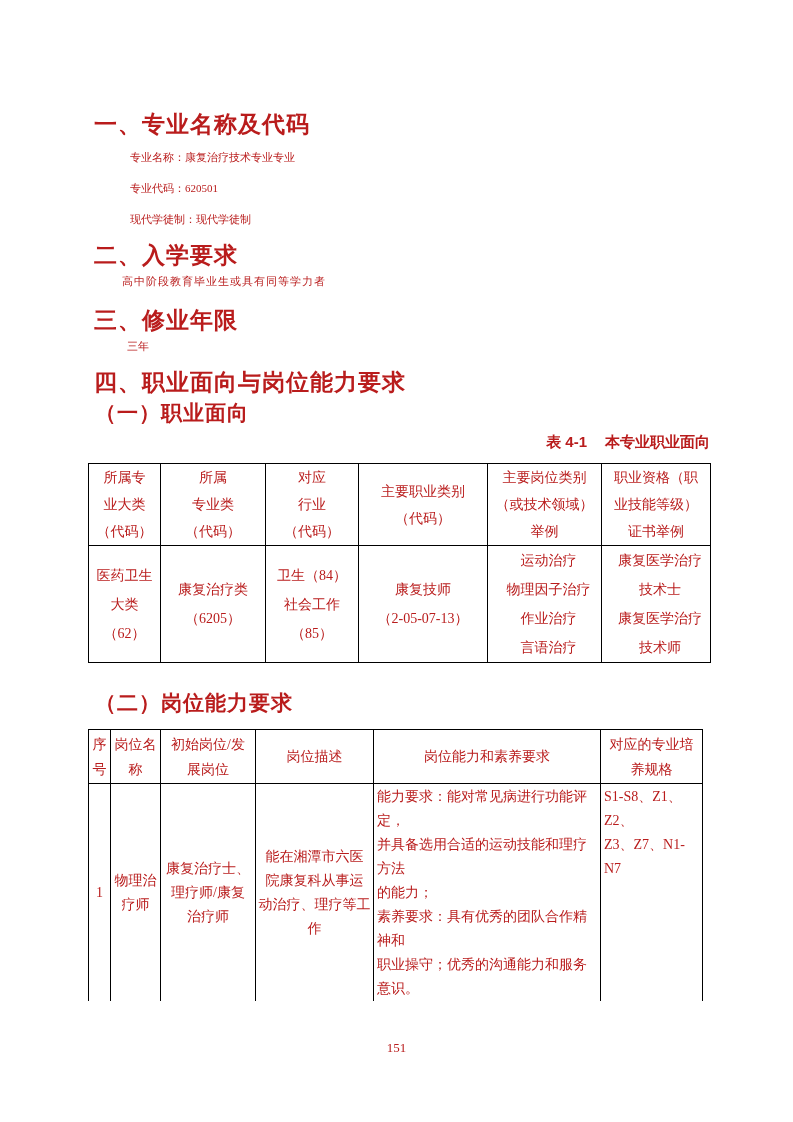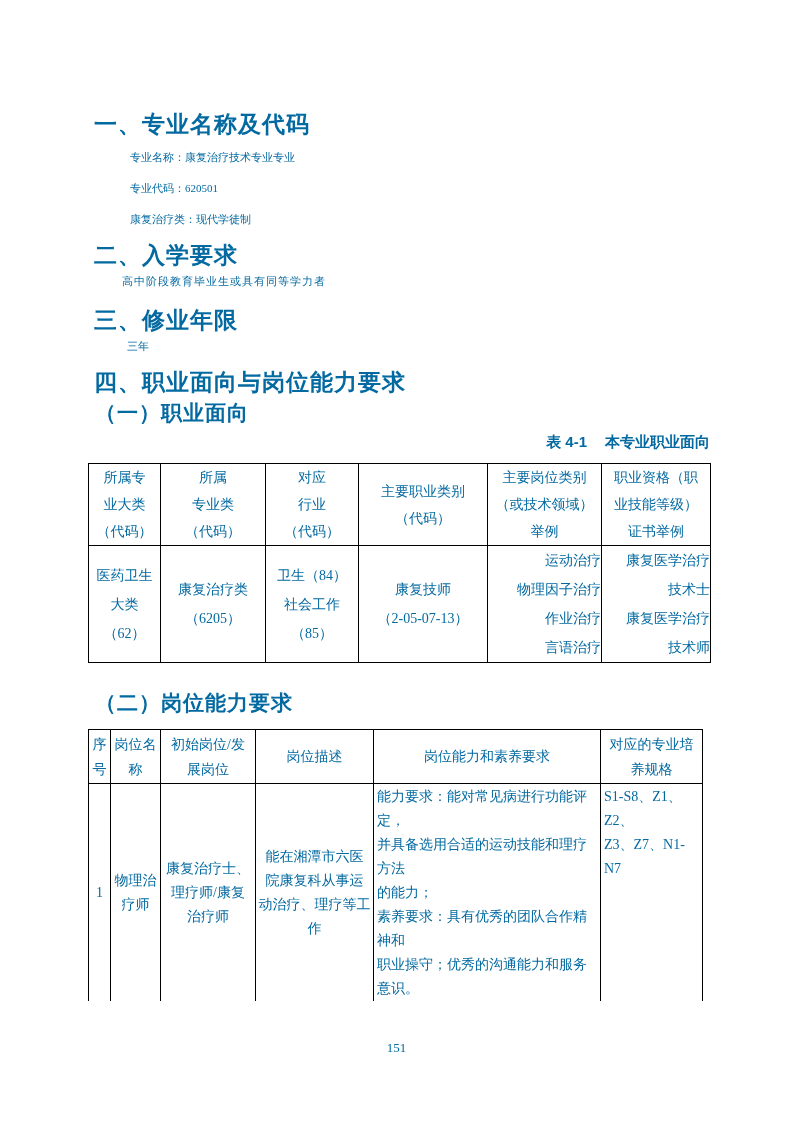--- a/index.html
+++ b/index.html
@@ -1,19 +1,19 @@
 <!DOCTYPE html>
 <html><head>
 <meta charset="utf-8">
 <style>
   * { box-sizing: border-box; }
   html, body { margin: 0; padding: 0; background: #ffffff; }
   .page {
     width: 793px; height: 1122px; position: relative; background: #ffffff;
-    color: #0369a1; font-family: "Liberation Serif", "DejaVu Serif", serif;
+    color: #b91c1c; font-family: "Liberation Serif", "DejaVu Serif", serif;
     overflow: hidden;
   }
   .content { position: absolute; left: 88px; top: 0; width: 622px; }
 
   .h-main {
     font-family: "Liberation Sans", "DejaVu Sans", sans-serif;
     font-weight: 700; font-size: 23px; line-height: 28px;
     margin: 0 0 0 6px; letter-spacing: 1px;
   }
   .h-sub {
@@ -44,42 +44,42 @@
   .caption .cap-no1 { margin-right: 18px; }
   .caption .cap-no2 { margin-right: 12px; }
 
   table { border-collapse: collapse; table-layout: fixed; font-size: 14px; }
   td { border: 1px solid #000; text-align: center; vertical-align: middle; padding: 0; }
   .lines { white-space: pre-line; }
 
   .t1 { width: 622px; margin-top: 12px; }
   .t1 .head td { height: 82px; line-height: 27px; }
   .t1 .body td { height: 113px; line-height: 29px; }
-  .t1 .body td.left { text-align: right; padding-left: 8px; }
+  .t1 .body td.left { text-align: center; padding-left: 8px; }
 
   .t2 { width: 614px; margin-top: 13px; }
   .t2 .head td { height: 54px; line-height: 25px; }
   .t2 .body td { height: 119px; line-height: 24px; border-bottom: none; }
   .t2 .body td.topleft { text-align: left; vertical-align: top; padding: 1px 2px 0 3px; }
 
   .page-number {
     position: absolute; left: 0; top: 1040px; width: 100%;
     text-align: center; font-size: 13px;
   }
 </style>
 </head>
 <body>
 
 <div class="page">
   <div class="content">
 
     <div class="h-main mt110">一、专业名称及代码</div>
     <p class="ind42 mt10"><span>专业名称：</span><span>康复治疗技术专业专业</span></p>
     <p class="ind42 mt13"><span>专业代码：</span><span>620501</span></p>
-    <p class="ind42 mt13"><span>康复治疗类：</span><span>现代学徒制</span></p>
+    <p class="ind42 mt13"><span>现代学徒制：</span><span>现代学徒制</span></p>
 
     <div class="h-main mt13">二、入学要求</div>
     <p class="ind34 mt3">高中阶段教育毕业生或具有同等学力者</p>
 
     <div class="h-main mt16">三、修业年限</div>
     <p class="ind39 mt3">三年</p>
 
     <div class="h-main mt10">四、职业面向与岗位能力要求</div>
     <div class="h-sub mt4">（一）职业面向</div>
 

